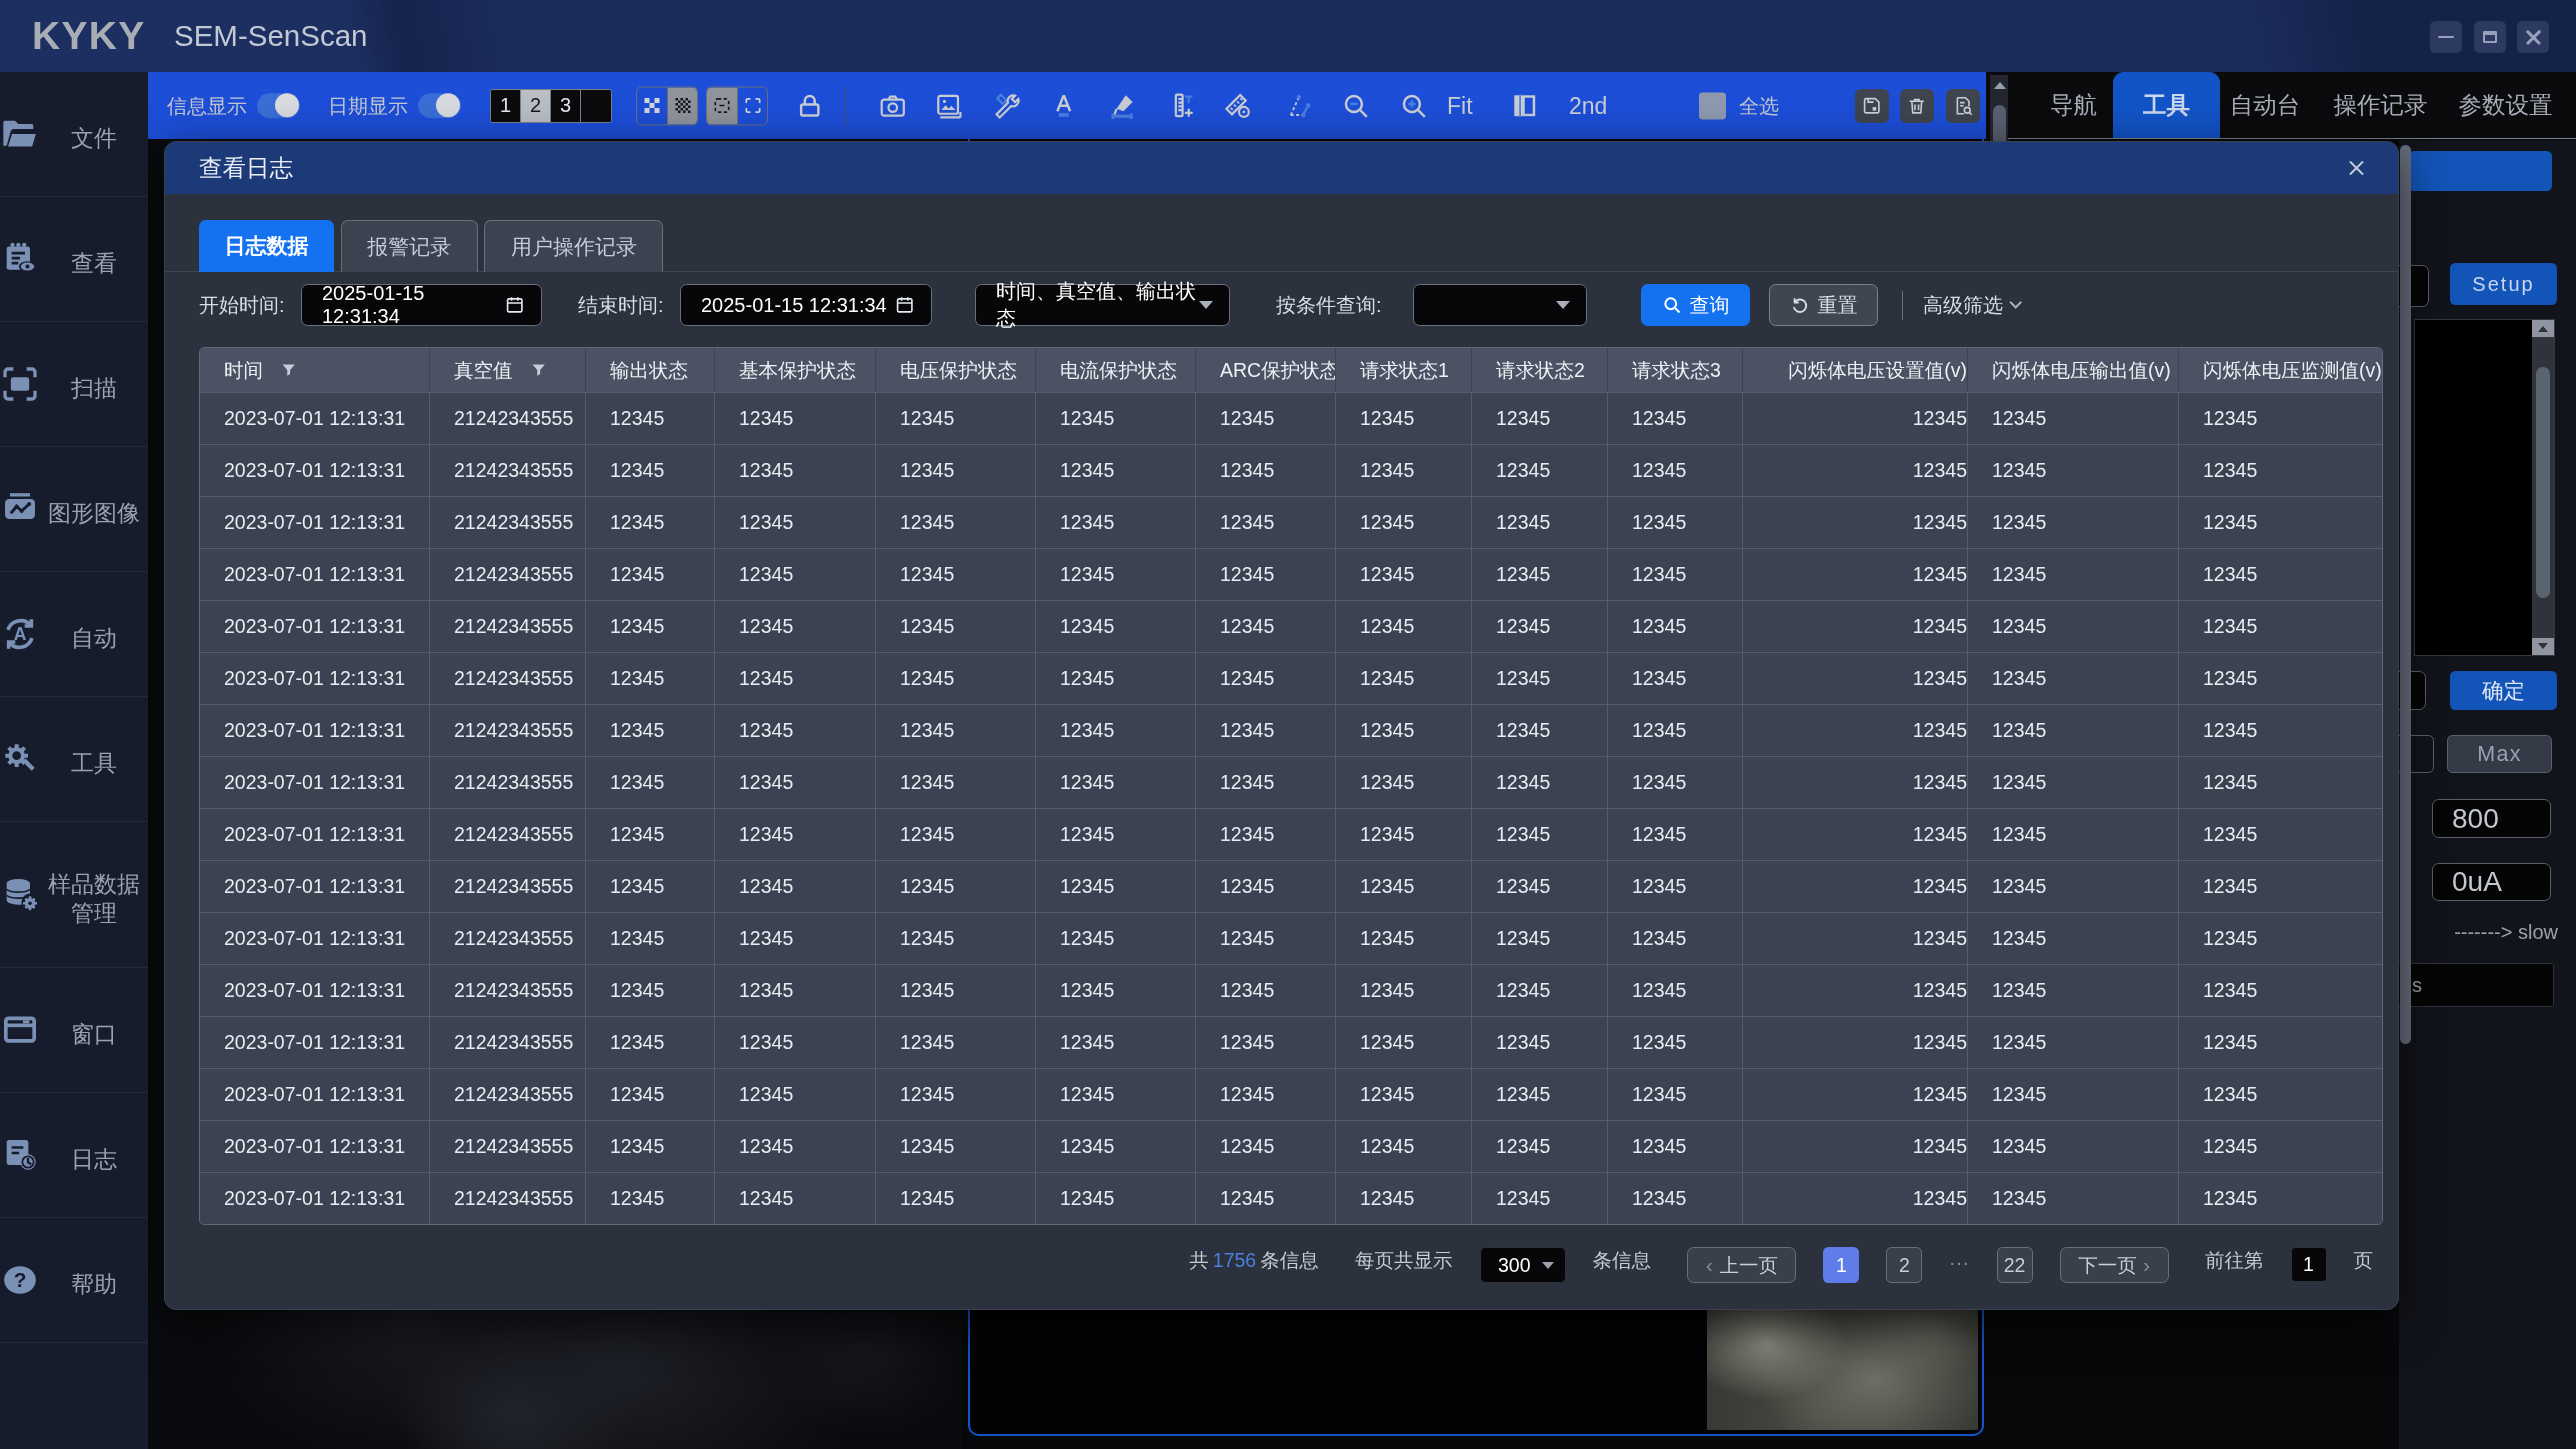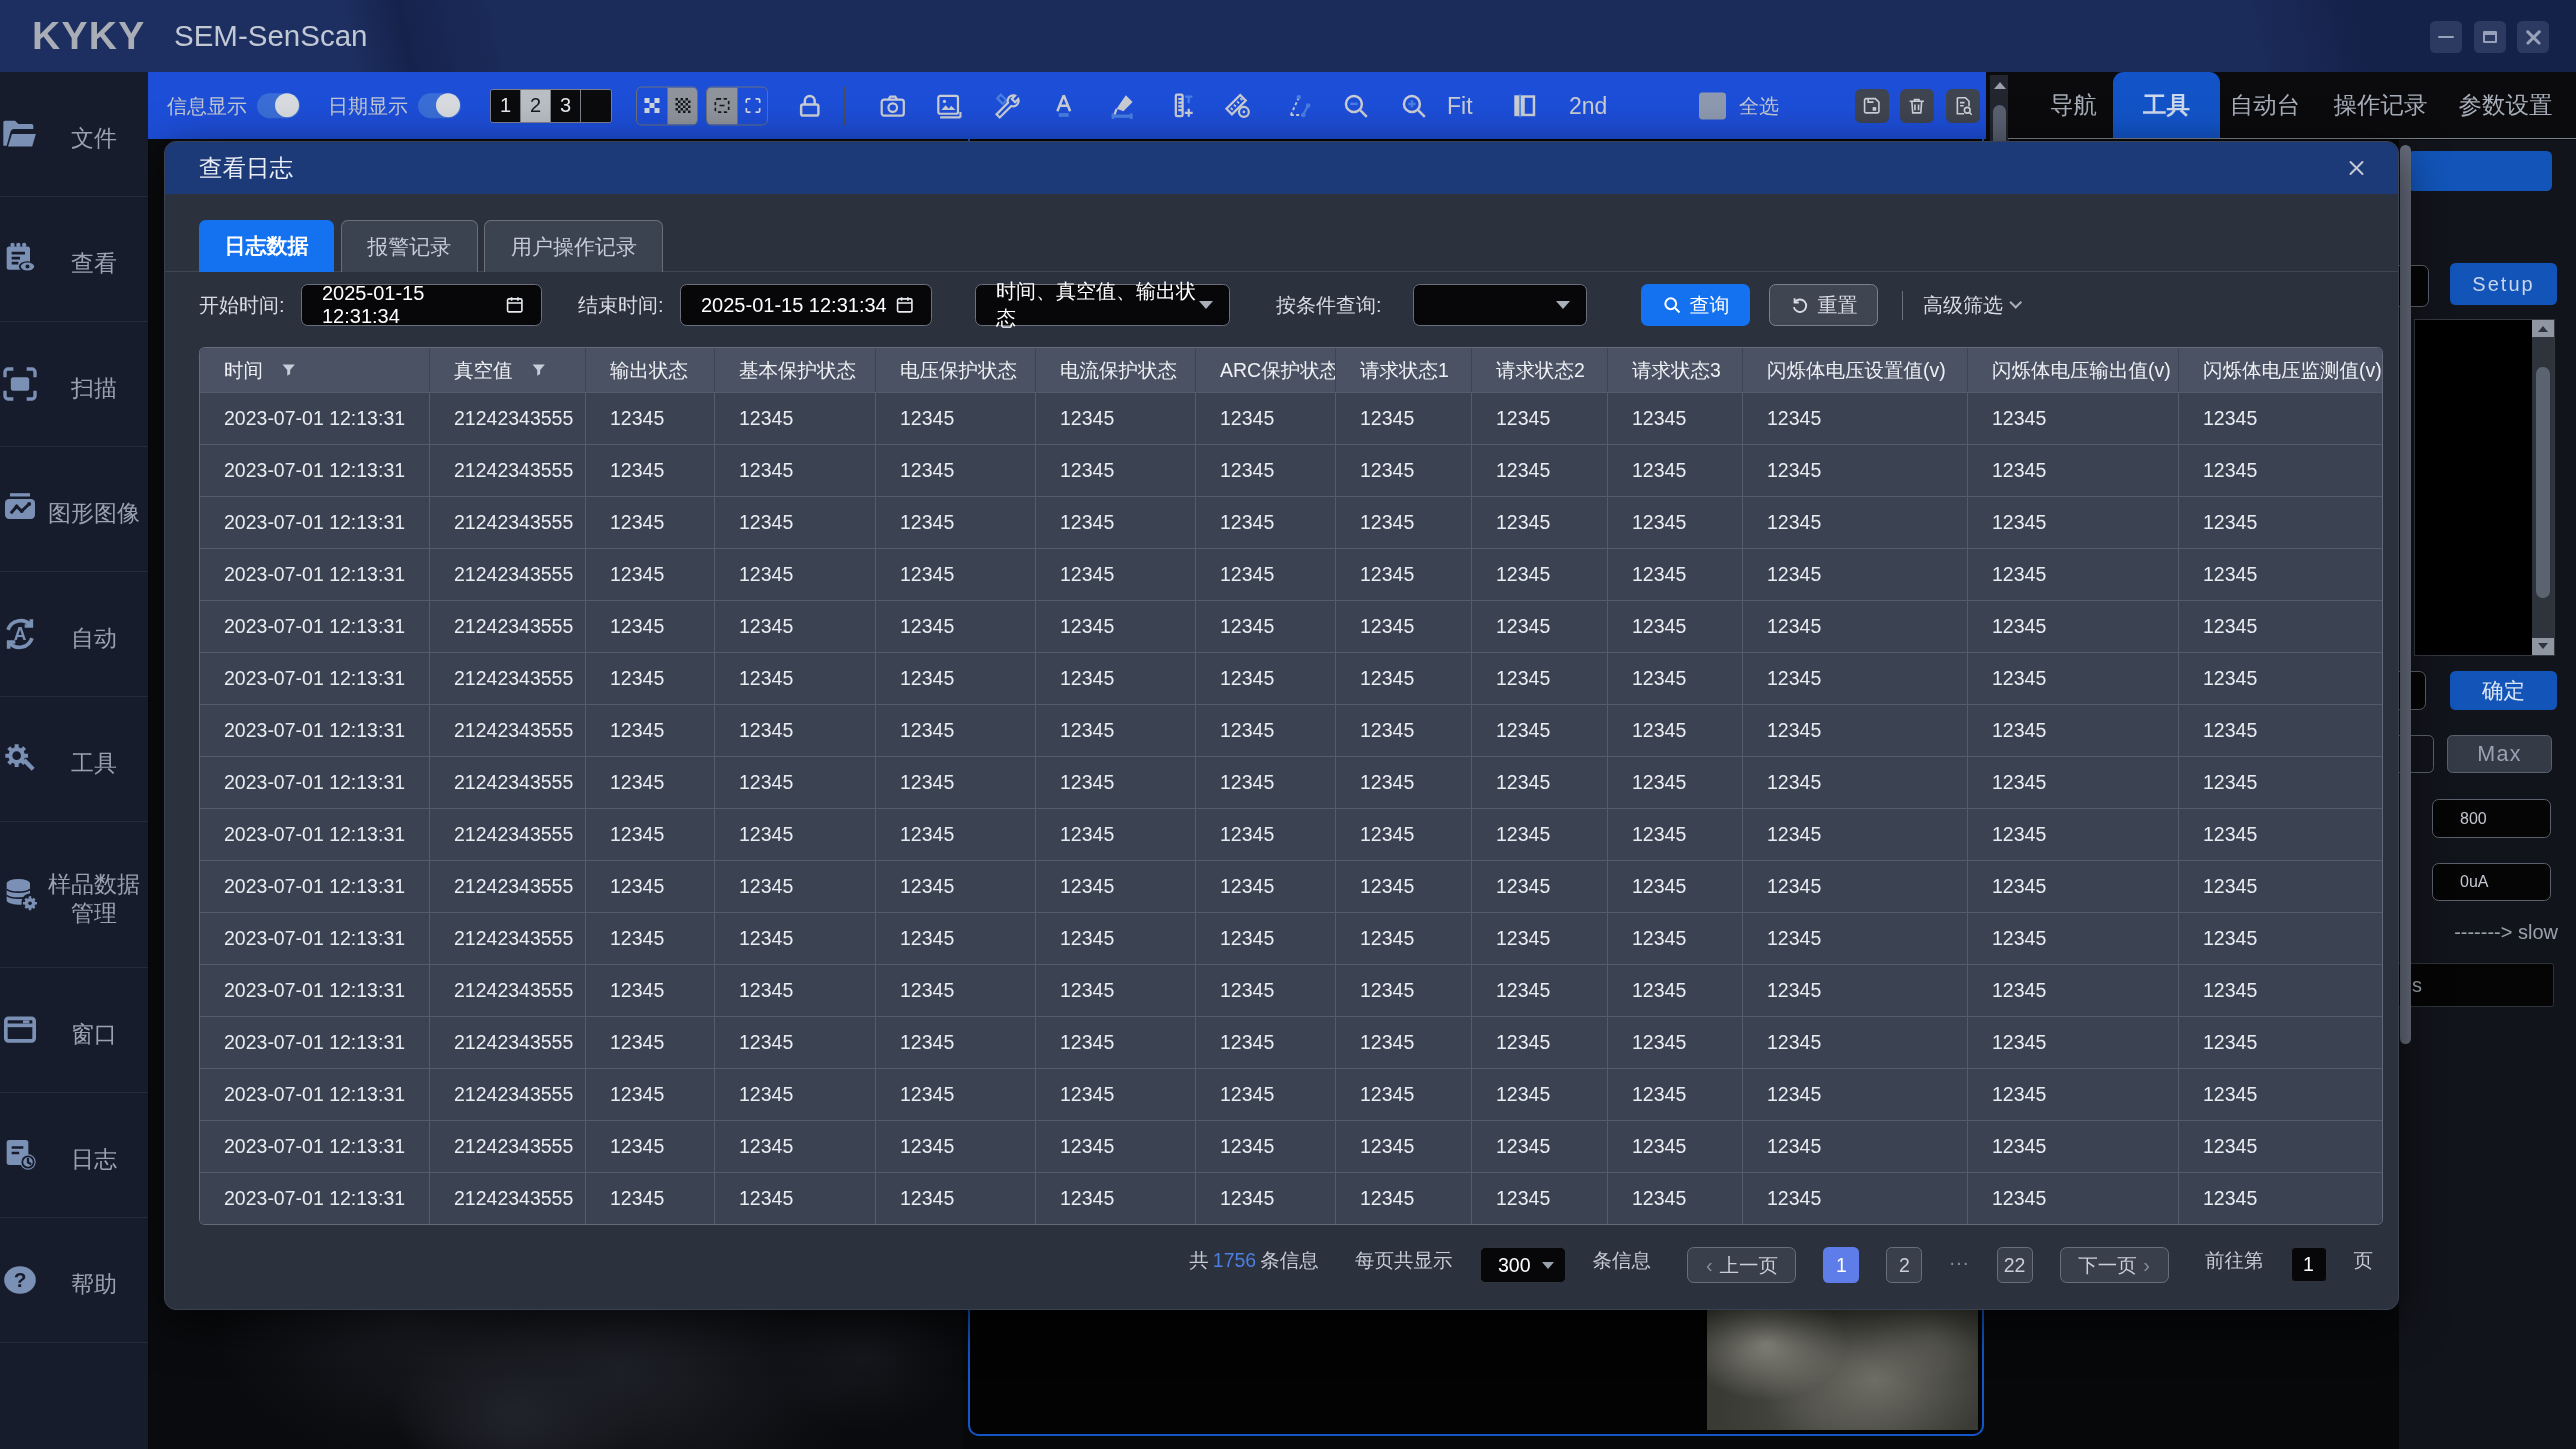--- a/index.html
+++ b/index.html
@@ -88,21 +88,21 @@
   .rp-lb-scroll { position:absolute; right:0; top:0; width:21.5px; height:100%; background:#2f333c; }
   .rp-lb-arrow { width:21.5px; height:17.4px; background:#8f96a2; display:flex; align-items:center; justify-content:center; }
   .rp-lb-arrow.bottom { position:absolute; bottom:0; }
   .tri-up-dk { width:0;height:0;border-left:5.4px solid transparent;border-right:5.4px solid transparent;border-bottom:6.7px solid #2f333c; }
   .tri-dn-dk { width:0;height:0;border-left:5.4px solid transparent;border-right:5.4px solid transparent;border-top:6.7px solid #2f333c; }
   .rp-lb-thumb { position:absolute; left:4px; top:47px; width:13.4px; height:231px; background:#5c6370; border-radius:6.7px; }
   .rp-frag2 { left:-29.5px; top:531px; width:56px; height:39px; background:#050506; border:1.3px solid #5a616c; border-radius:6.7px; }
   .rp-confirm { left:51px; top:531px; width:107px; height:39px; background:#1254b8; border-radius:5.4px; display:flex; align-items:center; justify-content:center; font-size:21.5px; color:#dce6f4; cursor:pointer; }
   .rp-frag3 { left:-29.5px; top:595px; width:64px; height:38px; border:1.3px solid #5a616c; border-radius:5.4px; }
   .rp-max { left:48px; top:595px; width:105px; height:38px; background:#343a46; border:1.3px solid #5a616c; border-radius:5.4px; display:flex; align-items:center; justify-content:center; font-size:21.5px; color:#9aa3b2; letter-spacing:1.3px; cursor:pointer; }
-  .rp-input { background:#050506; border:1.3px solid #5a616c; border-radius:6.7px; display:flex; align-items:center; padding-left:27px; font-size:16px; color:#c3c8d0; }
+  .rp-input { background:#050506; border:1.3px solid #5a616c; border-radius:6.7px; display:flex; align-items:center; padding-left:19px; font-size:28px; color:#c3c8d0; }
   .rp-in800 { left:33px; top:659px; width:119px; height:39px; }
   .rp-in0ua { left:33px; top:723px; width:119px; height:38px; }
   .rp-slow { left:-40px; top:781px; width:199px; text-align:right; font-size:20px; color:#9aa0ac; white-space:nowrap; }
   .rp-ins { left:-27px; top:823px; width:182px; height:44px; background:#050506; border:1.3px solid #2e333c; border-radius:2.7px; display:flex; align-items:center; padding-left:39px; font-size:20px; color:#9aa0ac; }
   .rp-scrollstrip { position:absolute; left:2400px; top:145px; width:10.7px; height:899px; background:#6a7080; border-radius:5.4px; z-index:6; }
 
   
   .dialog { position:absolute; left:164px; top:141px; width:2235px; height:1169px; background:#2b313d; border-radius:12px; z-index:10; box-shadow:0 12px 47px rgba(0,0,0,.65); border:0.7px solid #3a4150; }
   .dlg-titlebar { height:52px; background:#1c3a78; border-radius:11.4px 11.4px 0 0; display:flex; align-items:center; position:relative; }
   .dlg-title { margin-left:34px; font-size:23.5px; color:#e9edf5; }
@@ -132,21 +132,21 @@
 
   
   .log-table { position:absolute; left:34px; top:205px; width:2184px; border:1.3px solid #646c7c; border-radius:5.4px; overflow:hidden; }
   .thead { display:flex; height:44px; background:#4a5263; }
   .th { display:flex; align-items:center; gap:17.4px; padding-left:24px; border-right:1.3px solid #3d4452; font-size:19.5px; color:#eef0f4; overflow:hidden; white-space:nowrap; }
   .th:last-child { border-right:none; }
   .trow { display:flex; height:52px; background:#3b4252; border-top:1.3px solid #555d6b; }
   .td { display:flex; align-items:center; padding-left:24px; border-right:1.3px solid #555d6b; font-size:19.5px; color:#e9ecf0; overflow:hidden; white-space:nowrap; }
   .td:last-child { border-right:none; }
   .c0{width:230px;} .c1{width:156px;} .c2{width:129px;} .c3{width:161px;} .c4{width:160px;} .c5{width:160px;}
-  .c6{width:140px;} .c7{width:136px;} .c8{width:136px;} .c9{width:135px;} .c10{width:225px;} .c11{width:211px;} .c12{flex:1;}
+  .c6{width:140px;} .c7{width:136px;} .c8{width:136px;} .c9{width:135px;} .c10{width:225px;justify-content:flex-end;} .c11{width:211px;} .c12{flex:1;}
   .funnel { color:#c7cdd8; cursor:pointer; } .funnel svg { width:17.4px; height:17.4px; }
 
   
   .pagination { position:absolute; right:25px; top:1105px; height:38px; display:flex; gap:27px; font-size:19.5px; color:#c6cbd4; white-space:nowrap; }
   .pg-blue { color:#4d7fe0; margin:0 4px; }
   .pg-select { width:86px; height:36px; background:#070709; border:1.3px solid #2e333c; border-radius:5.4px; display:flex; align-items:center; justify-content:space-between; padding:0 10.7px 0 17.4px; color:#fff; cursor:pointer; }
   .pg-select .caret-dn { border-left-width:6px; border-right-width:6px; border-top-width:7.4px; border-top-color:#9aa0ac; }
   .pg-btn { height:36px; border-radius:6.7px; background:#3a404b; border:1.3px solid #687080; color:#c9ced8; display:flex; align-items:center; justify-content:center; gap:6.7px; cursor:pointer; }
   .pg-prevnext { width:109px; }
   .pg-chev { color:#8a909a; font-size:20px; }

